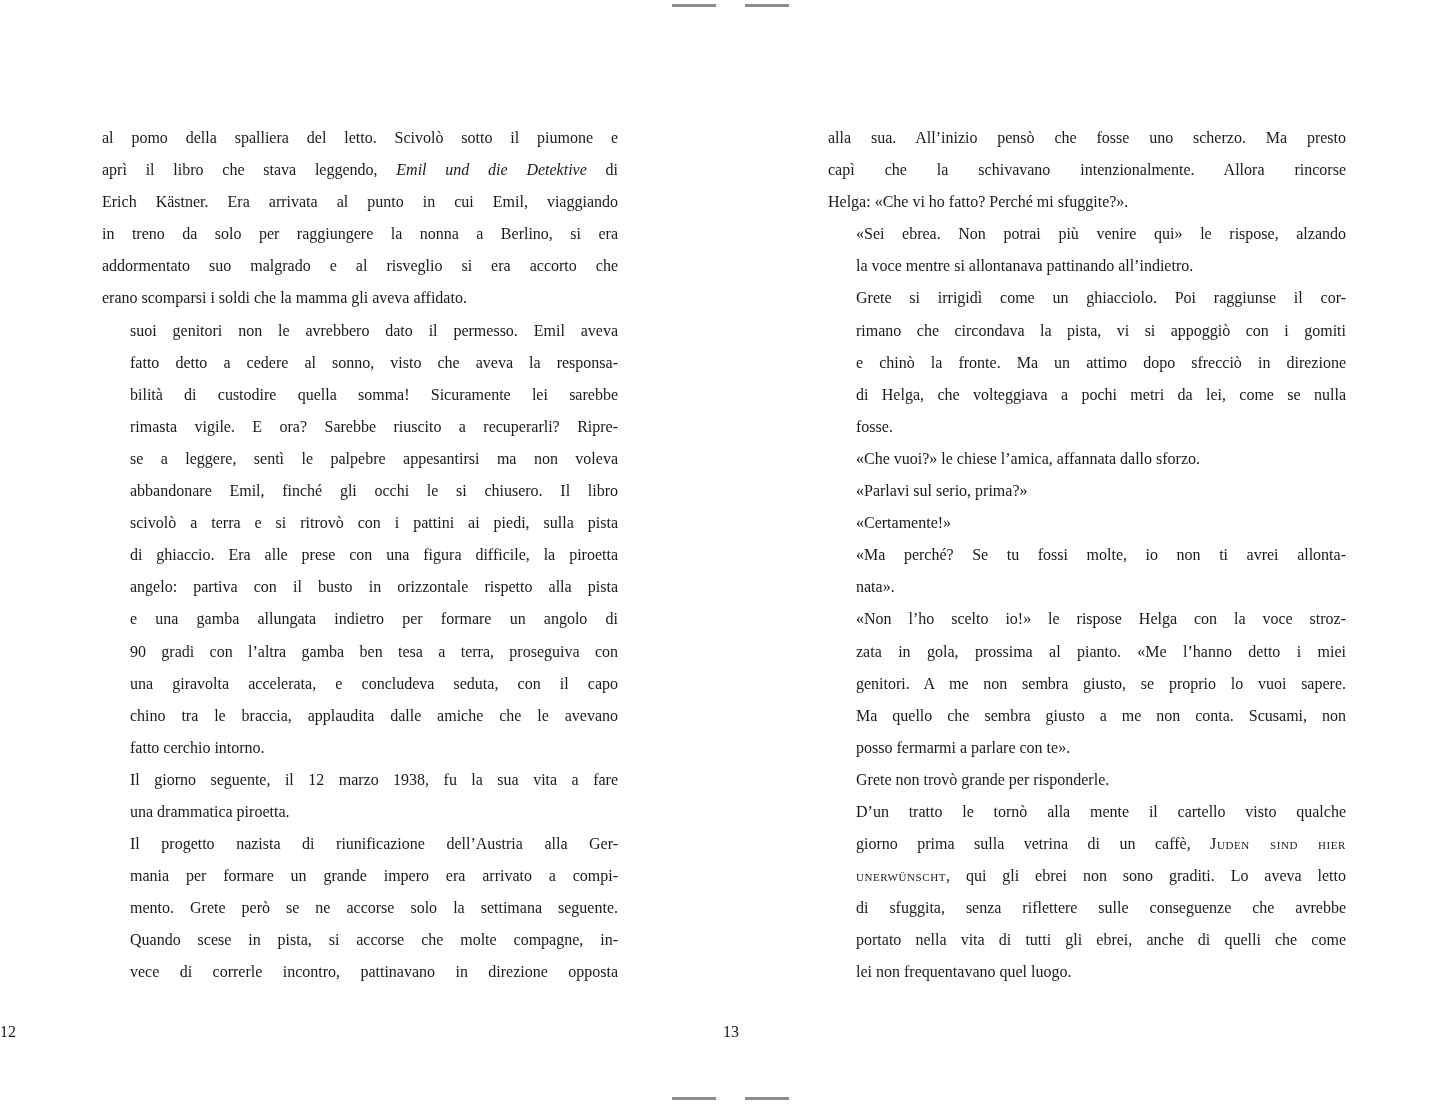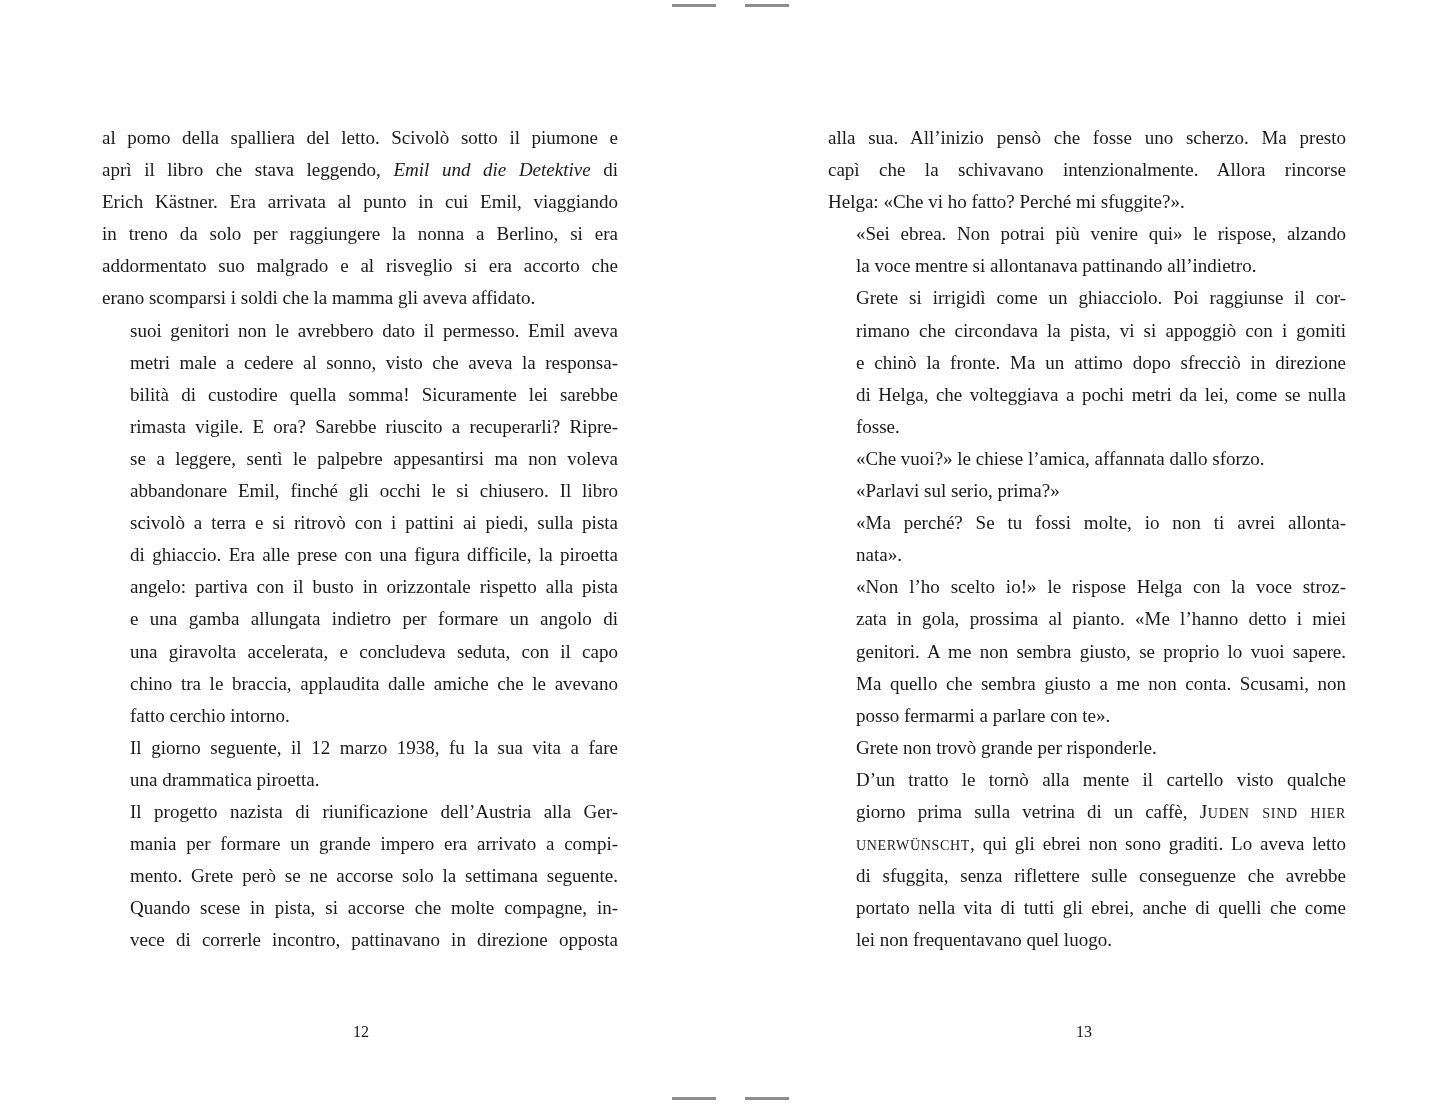--- a/index.html
+++ b/index.html
@@ -38,21 +38,21 @@
     position: absolute;
     top: 0;
     height: 1108px;
   }
   .page-left  { left: 0px;   width: 722px; }
   .page-right { left: 723px; width: 722px; }
 
   .textblock {
     position: absolute;
     top: 122px;
-    font-size: 19px;
+    font-size: 16px;
     line-height: 32.1px;
     text-align: justify;
     text-justify: inter-word;
     hyphens: none;
     -webkit-hyphens: none;
   }
   .page-left .textblock {
     left: 102px;
     width: 516px;
   }
@@ -89,21 +89,21 @@
   .smallcaps {
     font-variant: small-caps;
     font-size: 1.02em;
     letter-spacing: 0.035em;
   }
 
   .folio {
     position: absolute;
     top: 1022px;
     width: 100%;
-    text-align: center;
+    text-align: left;
     font-size: 16px;
     line-height: 20px;
     color: #1a1a1a;
   }
 </style>
 </head>
 <body>
 
 <div class="spread">
 
@@ -119,29 +119,30 @@
         <span class="jline">al pomo della spalliera del letto. Scivolò sotto il piumone e</span>
         <span class="jline">aprì il libro che stava leggendo, <em class="italic">Emil und die Detektive</em> di</span>
         <span class="jline">Erich Kästner. Era arrivata al punto in cui Emil, viaggiando</span>
         <span class="jline">in treno da solo per raggiungere la nonna a Berlino, si era</span>
         <span class="jline">addormentato suo malgrado e al risveglio si era accorto che</span>
         <span class="jline loose">erano scomparsi i soldi che la mamma gli aveva affidato.</span>
       </p>
 
       <p class="para">
         <span class="jline">suoi genitori non le avrebbero dato il permesso. Emil aveva</span>
-        <span class="jline">metri male a cedere al sonno, visto che aveva la responsa-</span>
+        <span class="jline">fatto detto a cedere al sonno, visto che aveva la responsa-</span>
         <span class="jline">bilità di custodire quella somma! Sicuramente lei sarebbe</span>
         <span class="jline">rimasta vigile. E ora? Sarebbe riuscito a recuperarli? Ripre-</span>
         <span class="jline">se a leggere, sentì le palpebre appesantirsi ma non voleva</span>
         <span class="jline">abbandonare Emil, finché gli occhi le si chiusero. Il libro</span>
         <span class="jline">scivolò a terra e si ritrovò con i pattini ai piedi, sulla pista</span>
         <span class="jline">di ghiaccio. Era alle prese con una figura difficile, la piroetta</span>
         <span class="jline">angelo: partiva con il busto in orizzontale rispetto alla pista</span>
         <span class="jline">e una gamba allungata indietro per formare un angolo di</span>
+        <span class="jline">90 gradi con l’altra gamba ben tesa a terra, proseguiva con</span>
         <span class="jline">una giravolta accelerata, e concludeva seduta, con il capo</span>
         <span class="jline">chino tra le braccia, applaudita dalle amiche che le avevano</span>
         <span class="jline loose">fatto cerchio intorno.</span>
       </p>
 
       <p class="para">
         <span class="jline" style="text-indent:28px;display:block"><span>Il giorno seguente, il 12 marzo 1938, fu la sua vita a fare</span></span>
         <span class="jline loose">una drammatica piroetta.</span>
       </p>
 
@@ -181,20 +182,23 @@
 
 
       <p class="para">
         <span class="jline loose" style="text-indent:28px;display:block"><span>«Che vuoi?» le chiese l’amica, affannata dallo sforzo.</span></span>
       </p>
 
       <p class="para">
         <span class="jline loose" style="text-indent:28px;display:block"><span>«Parlavi sul serio, prima?»</span></span>
       </p>
 
+      <p class="para">
+        <span class="jline loose" style="text-indent:28px;display:block"><span>«Certamente!»</span></span>
+      </p>
 
       <p class="para">
         <span class="jline" style="text-indent:28px;display:block"><span>«Ma perché? Se tu fossi molte, io non ti avrei allonta-</span></span>
         <span class="jline loose">nata».</span>
       </p>
 
       <p class="para">
         <span class="jline" style="text-indent:28px;display:block"><span>«Non l’ho scelto io!» le rispose Helga con la voce stroz-</span></span>
         <span class="jline">zata in gola, prossima al pianto. «Me l’hanno detto i miei</span>
         <span class="jline">genitori. A me non sembra giusto, se proprio lo vuoi sapere.</span>

